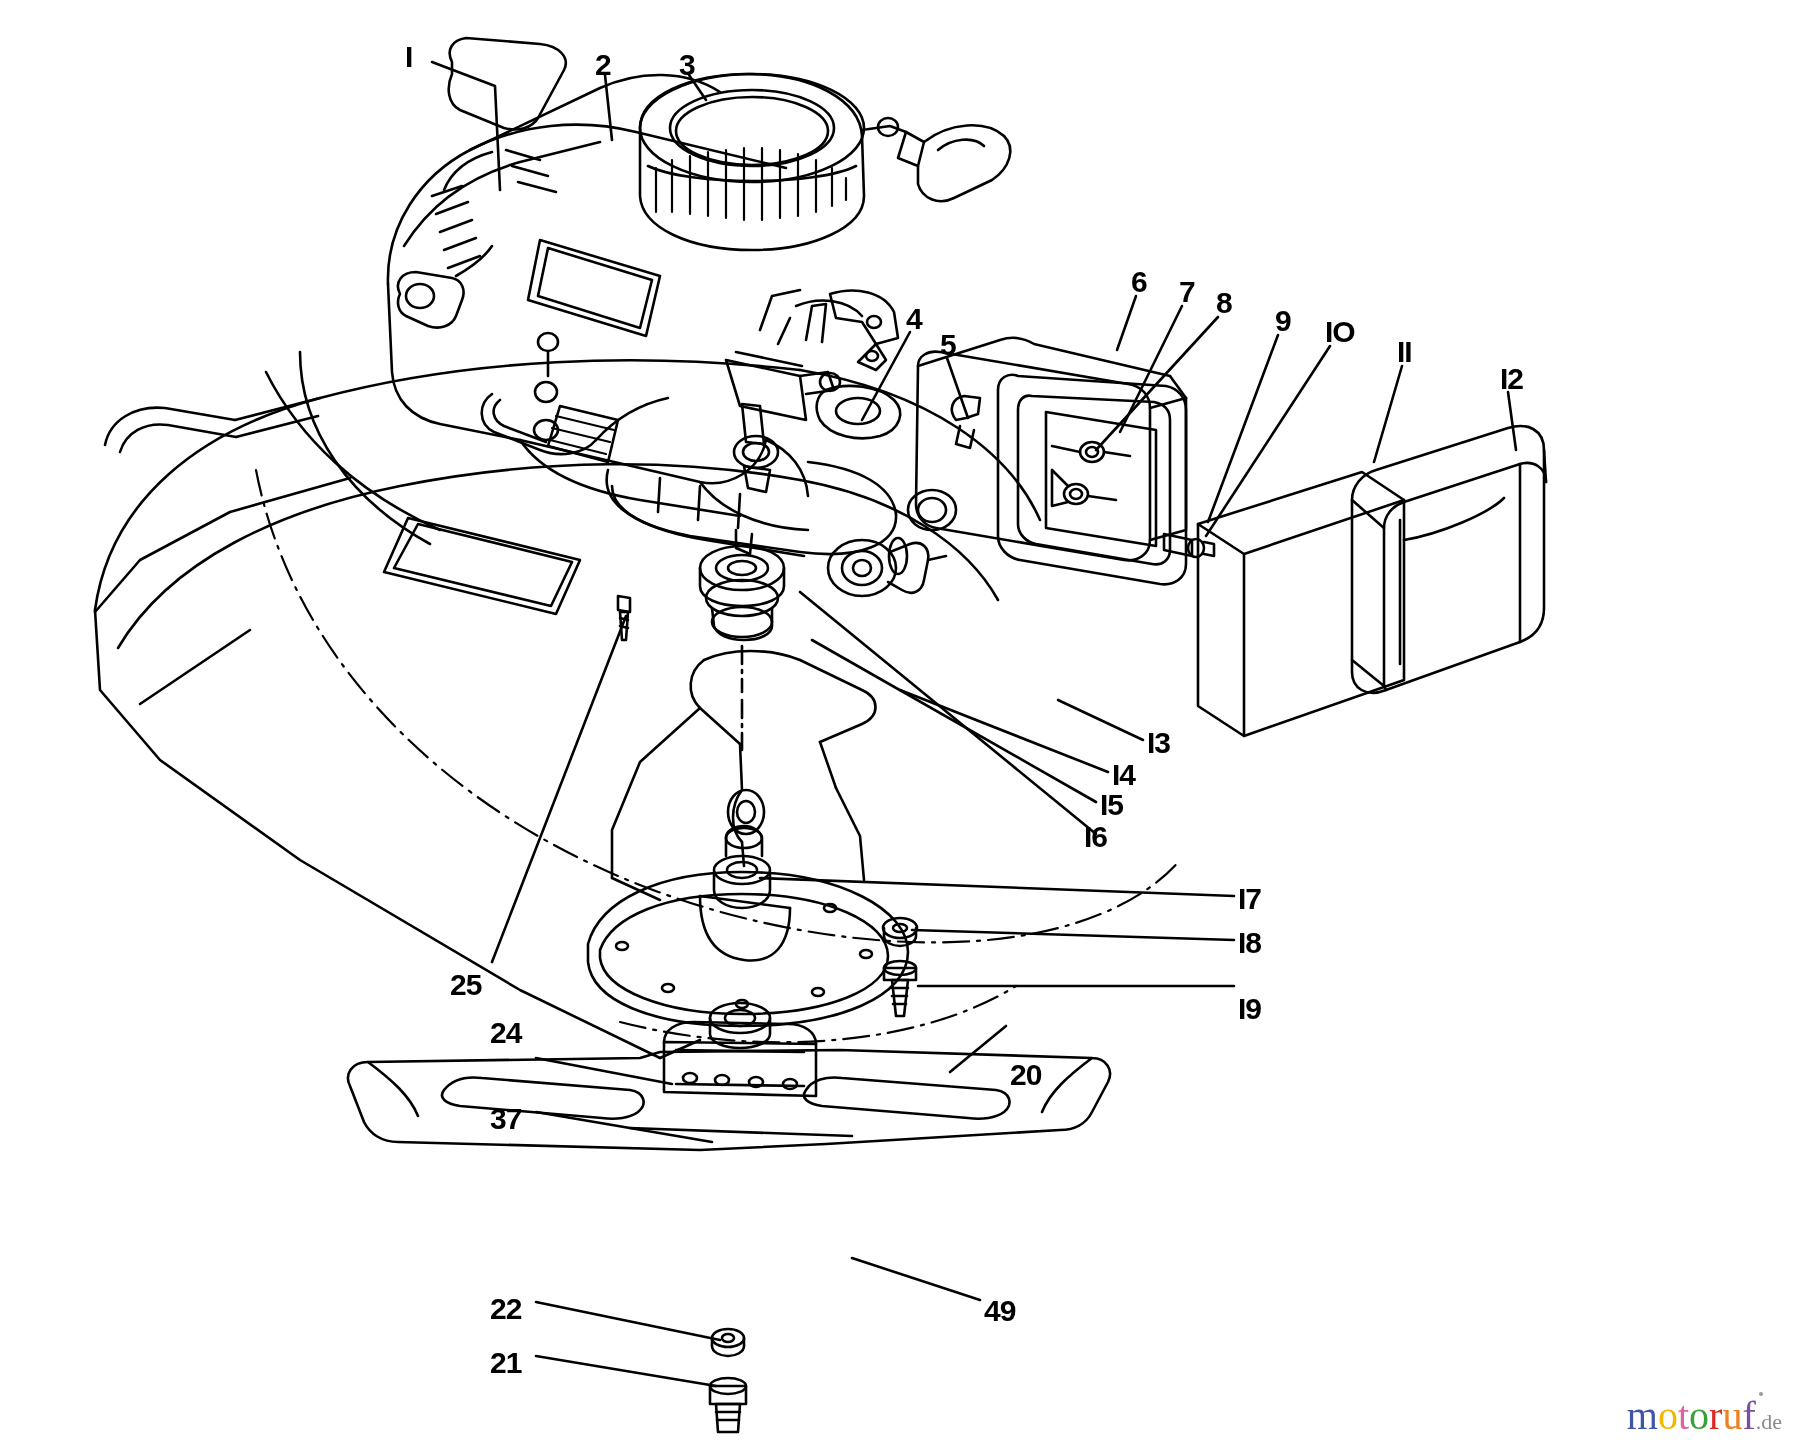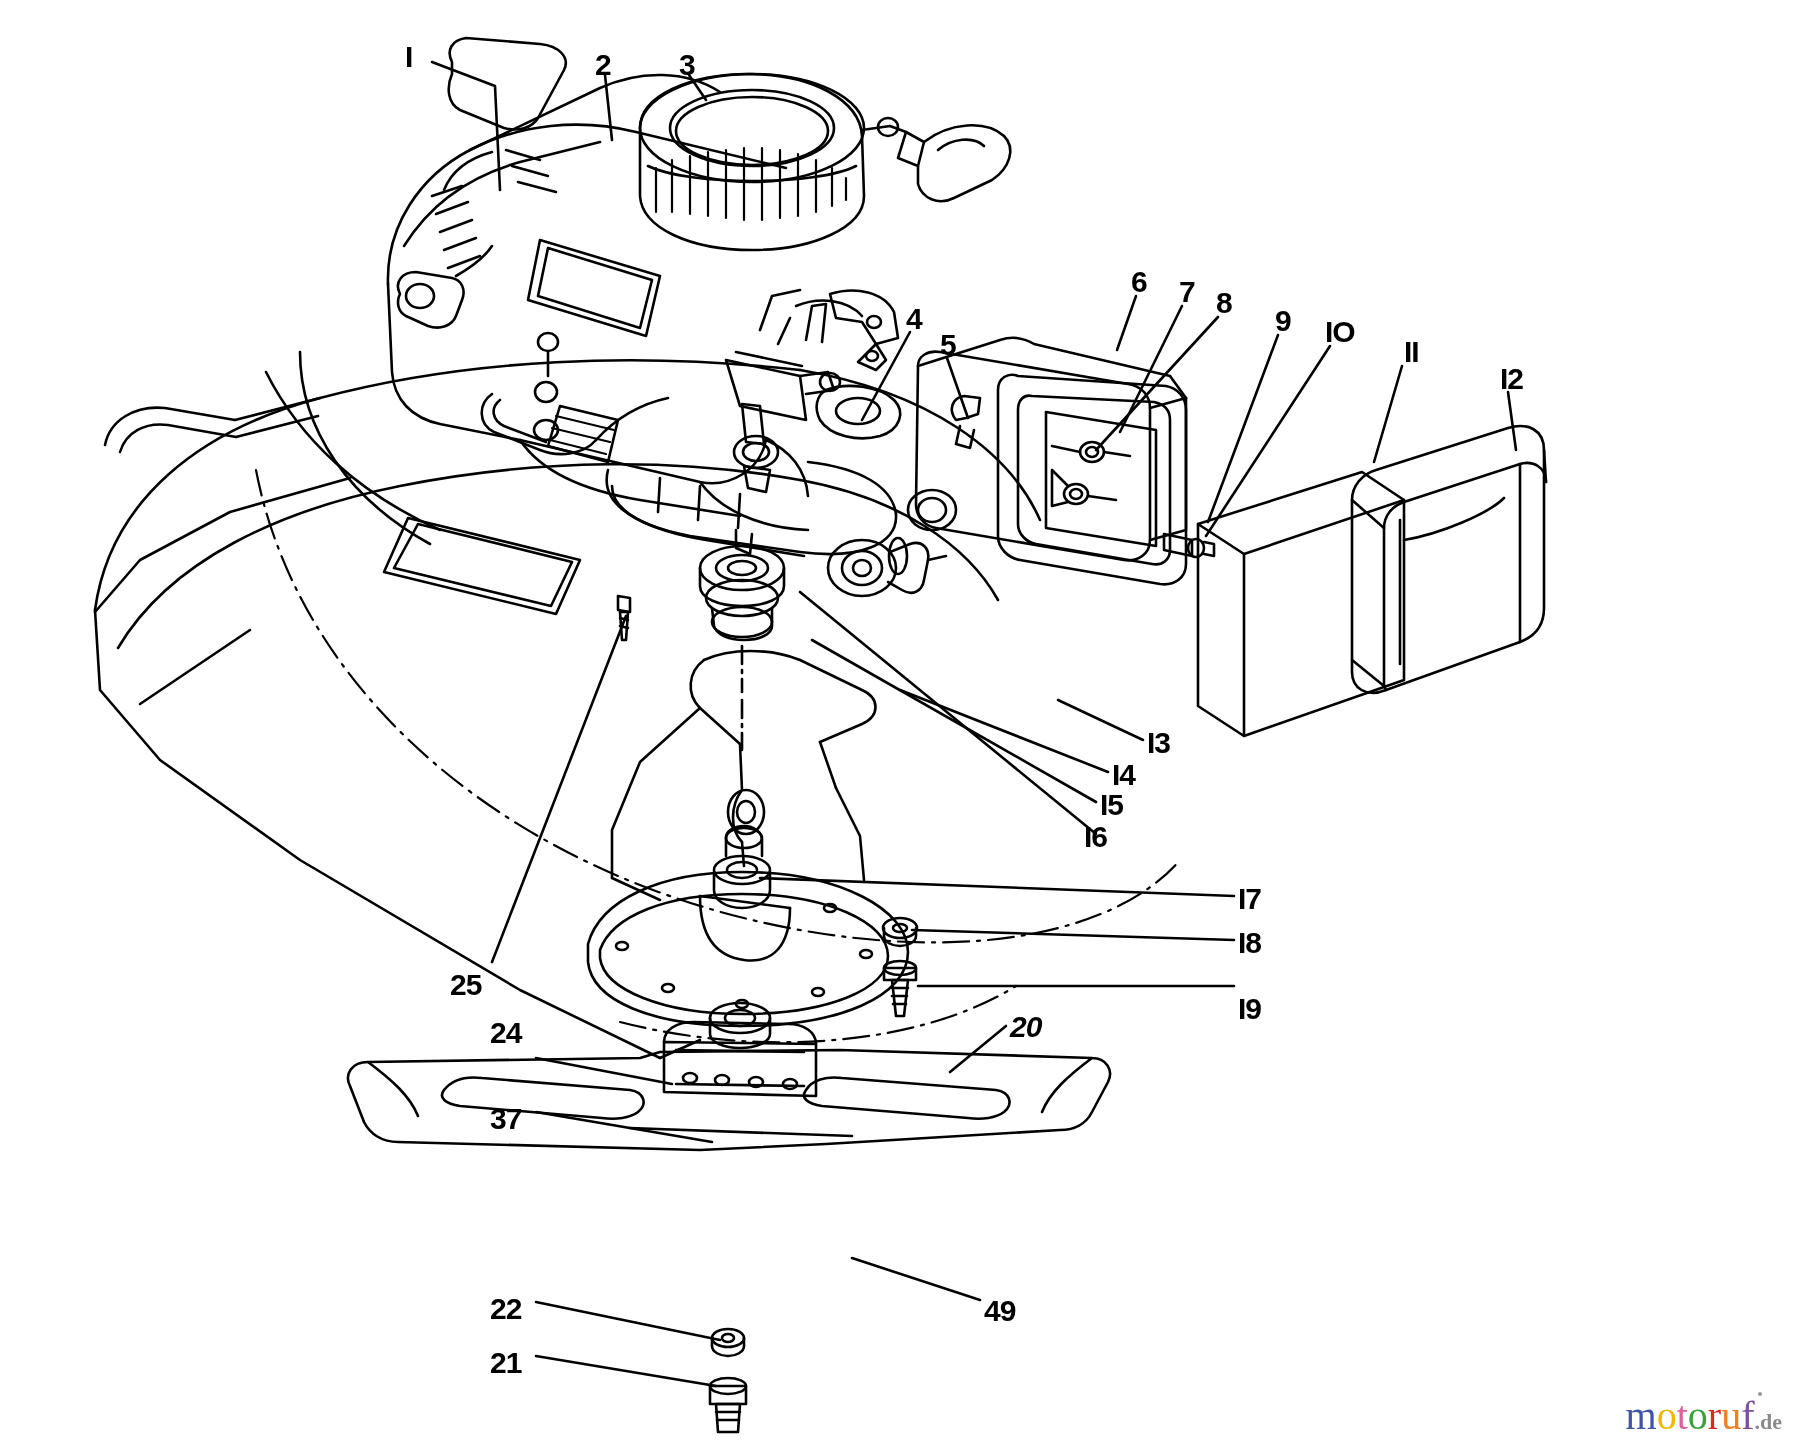--- a/index.html
+++ b/index.html
@@ -8,21 +8,21 @@
        font-family:"Liberation Sans",sans-serif;}
   #stage{position:absolute;inset:0;width:1800px;height:1450px;}
   svg.layer{position:absolute;left:0;top:0;width:1800px;height:1450px;}
   .callout{position:absolute;font-family:"Liberation Sans",sans-serif;
            font-weight:bold;font-size:30px;color:#000;letter-spacing:-1px;
            line-height:1;white-space:nowrap;user-select:none;}
   #watermark{position:absolute;right:18px;bottom:14px;
              font-family:"Liberation Serif",serif;font-size:40px;line-height:1;
              letter-spacing:0px;white-space:nowrap;}
   #watermark .ch{display:inline-block;}
-  #watermark .tld{font-size:22px;color:#8a8a8a;vertical-align:baseline;font-weight:bold;}
+  #watermark .tld{font-size:22px;color:#8a8a8a;vertical-align:baseline;}
   .dot{position:relative;}
   .dot::after{content:"";position:absolute;top:-4px;right:-7px;width:4px;height:4px;
               border-radius:50%;background:#9a9a9a;}
 </style>
 </head>
 <body>
 
 <div id="stage">
 
   <svg class="layer" viewBox="0 0 1800 1450">
@@ -360,30 +360,30 @@
       <div class="callout" style="left: 405px; top: 42px;">I</div>
       <div class="callout" style="left: 595px; top: 50px;">2</div>
       <div class="callout" style="left: 679px; top: 50px;">3</div>
       <div class="callout" style="left: 906px; top: 304px;">4</div>
       <div class="callout" style="left: 940px; top: 330px;">5</div>
       <div class="callout" style="left: 1131px; top: 267px;">6</div>
       <div class="callout" style="left: 1179px; top: 277px;">7</div>
       <div class="callout" style="left: 1216px; top: 288px;">8</div>
       <div class="callout" style="left: 1275px; top: 306px;">9</div>
       <div class="callout" style="left: 1325px; top: 317px; text-align: right;">IO</div>
-      <div class="callout" style="left: 1397px; top: 337px; margin-left: 7px;">II</div>
+      <div class="callout" style="left: 1397px; top: 337px;">II</div>
       <div class="callout" style="left: 1500px; top: 364px;">I2</div>
       <div class="callout" style="left: 1147px; top: 728px;">I3</div>
       <div class="callout" style="left: 1112px; top: 760px;">I4</div>
       <div class="callout" style="left: 1100px; top: 790px;">I5</div>
       <div class="callout" style="left: 1084px; top: 822px;">I6</div>
       <div class="callout" style="left: 1238px; top: 884px;">I7</div>
       <div class="callout" style="left: 1238px; top: 928px;">I8</div>
       <div class="callout" style="left: 1238px; top: 994px;">I9</div>
-      <div class="callout" style="left: 1010px; top: 1012px; font-style: italic;">20</div>
+      <div class="callout" style="left: 1010px; top: 1060px;">20</div>
       <div class="callout" style="left: 490px; top: 1348px;">21</div>
       <div class="callout" style="left: 490px; top: 1294px;">22</div>
       <div class="callout" style="left: 490px; top: 1104px;">37</div>
       <div class="callout" style="left: 490px; top: 1018px; text-align: center;">24</div>
       <div class="callout" style="left: 450px; top: 962px; margin-top: 8px;">25</div>
       <div class="callout" style="left: 984px; top: 1296px;">49</div>
     </div>
 
   <div id="watermark"><span class="ch" style="color: rgb(65, 85, 168);">m</span><span class="ch" style="color: rgb(242, 184, 0);">o</span><span class="ch" style="color: rgb(224, 96, 154);">t</span><span class="ch" style="color: rgb(58, 160, 58);">o</span><span class="ch" style="color: rgb(217, 43, 32);">r</span><span class="ch" style="color: rgb(238, 128, 34);">u</span><span class="ch dot" style="color: rgb(123, 79, 160);">f</span><span class="tld" style="color: rgb(138, 138, 138);">.de</span></div>
 

